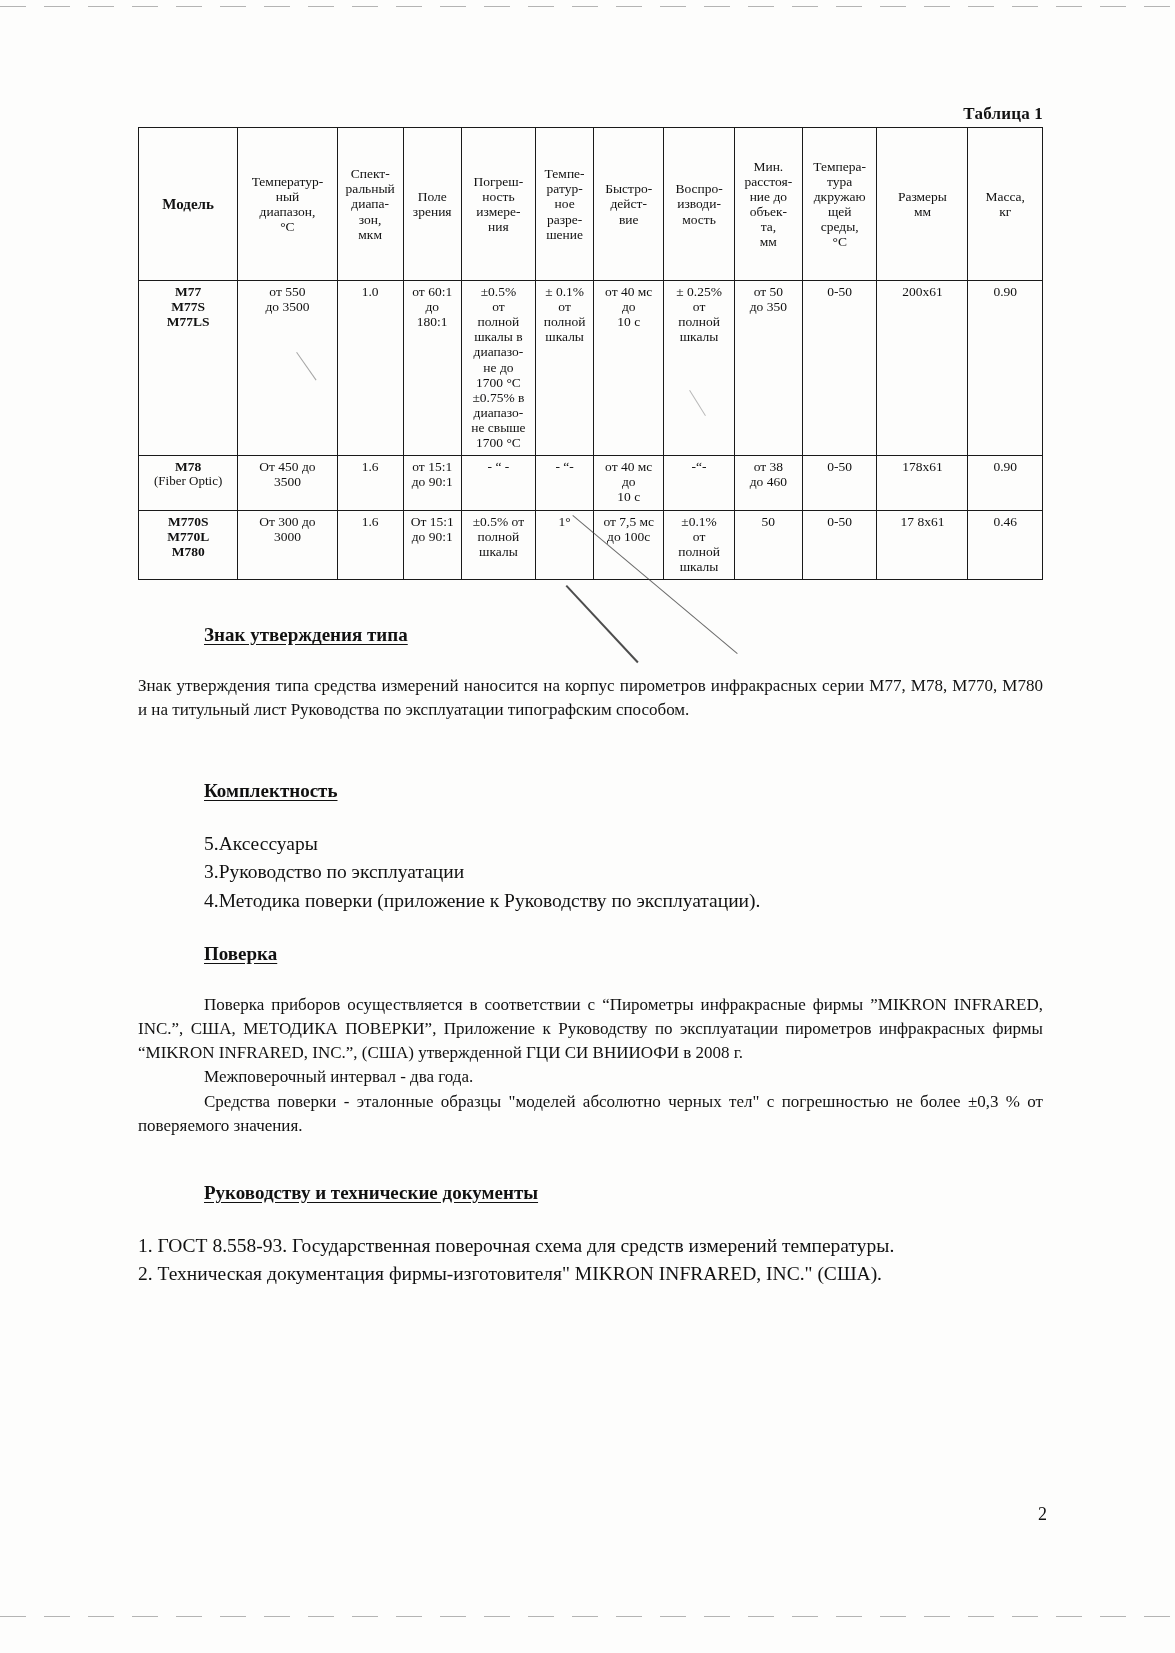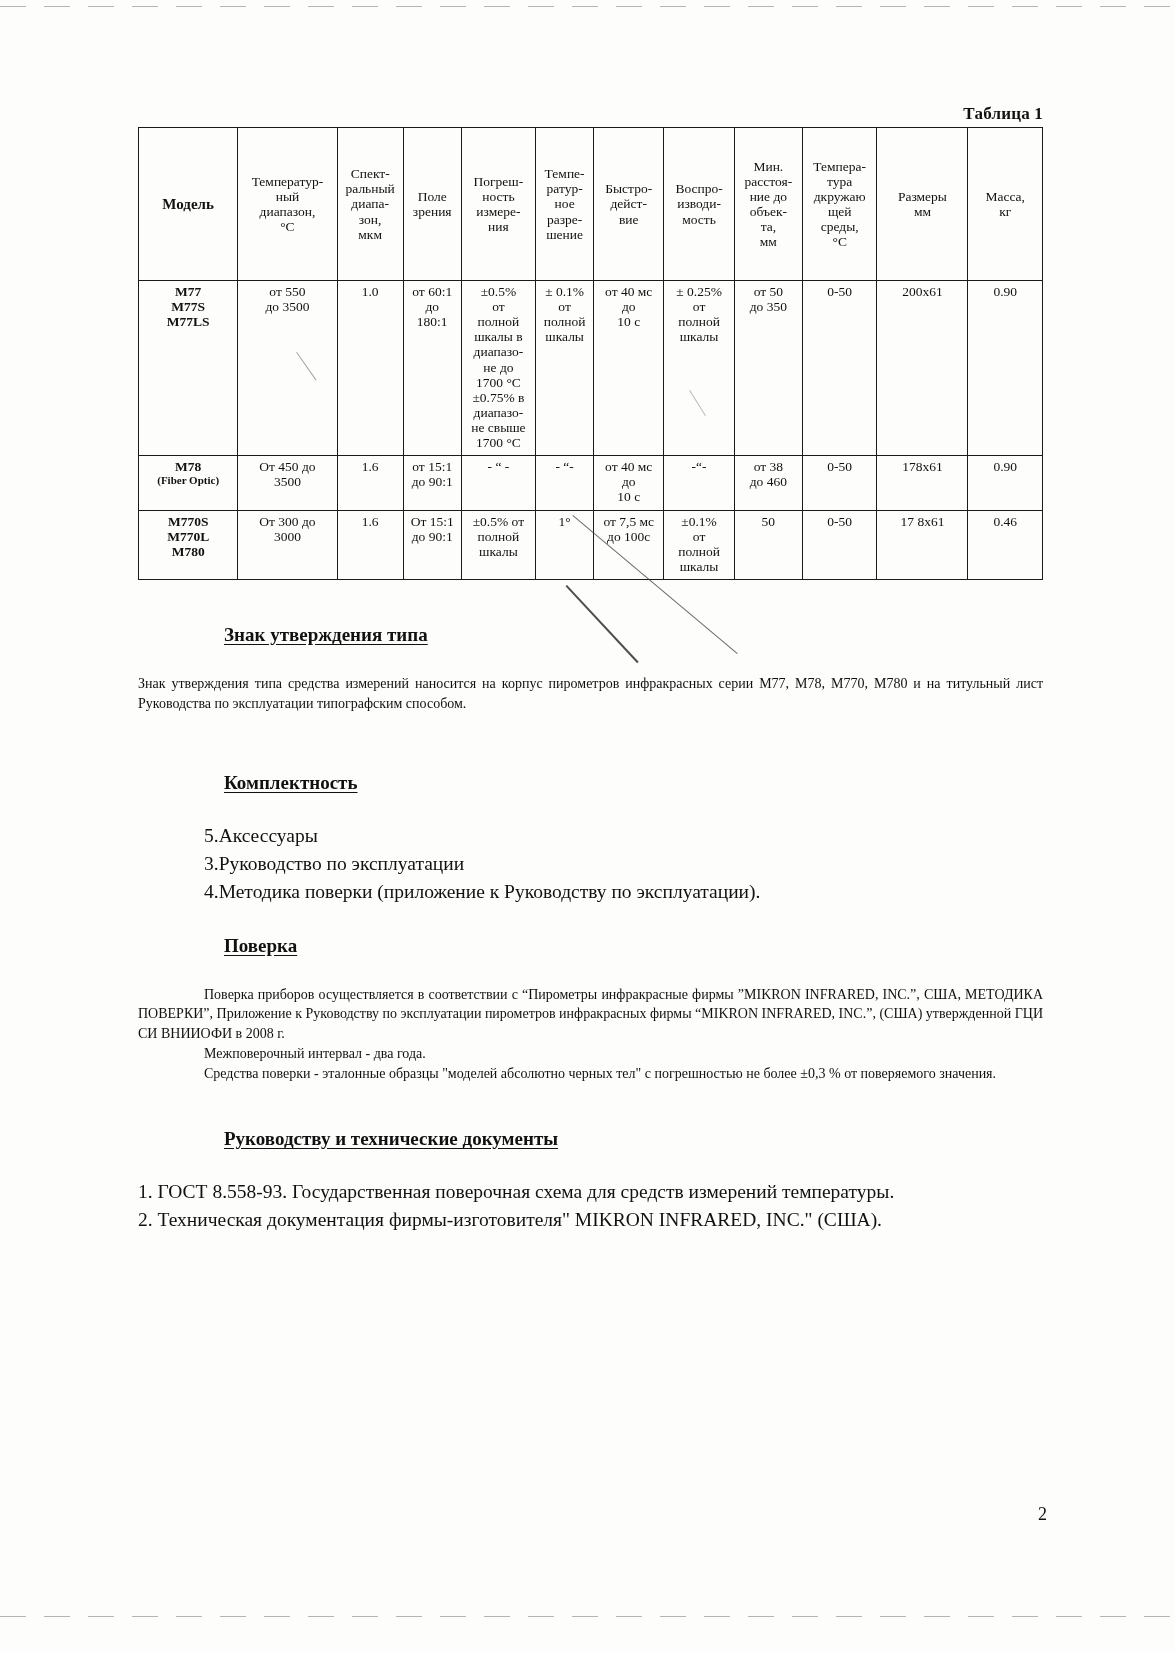--- a/index.html
+++ b/index.html
@@ -77,22 +77,22 @@
     height: 1px;
   }
   td.model-cell {
     font-weight: bold;
     font-size: 15px;
     vertical-align: middle;
     line-height: 1.25;
     margin-left: 25px;
   }
   td.model-cell .sub {
-    font-weight: bold;
-    font-size: 11px;
+    font-weight: normal;
+    font-size: 13px;
   }
   .vtop { vertical-align: top; }
   .vmid { vertical-align: middle; margin-top: 31px; }
   .cellstack { display: block; }
 
   
   col.c-model   { width: 96px; }
   col.c-temp    { width: 96px; }
   col.c-spec    { width: 64px; }
   col.c-fov     { width: 56px; }
@@ -111,24 +111,24 @@
   
   .section-heading {
     font-weight: bold;
     font-size: 19px;
     text-decoration: underline;
     text-underline-offset: 3px;
     margin: 0;
     padding: 0;
     display: inline-block;
   }
-  .h-wrap { margin-left: 86px; }
+  .h-wrap { margin-left: 66px; }
 
   p.body {
-    font-size: 14px;
+    font-size: 17px;
     line-height: 1.42;
     text-align: justify;
     margin: 0;
   }
   p.body.indent { text-indent: 66px; }
 
   .list {
     margin: 0;
     padding: 0;
     list-style: none;

